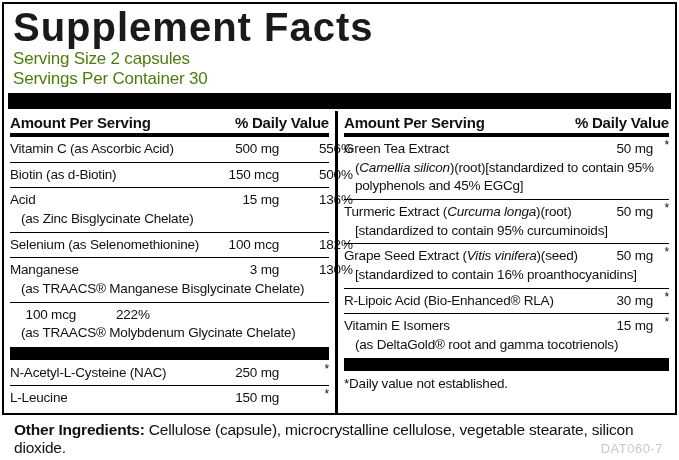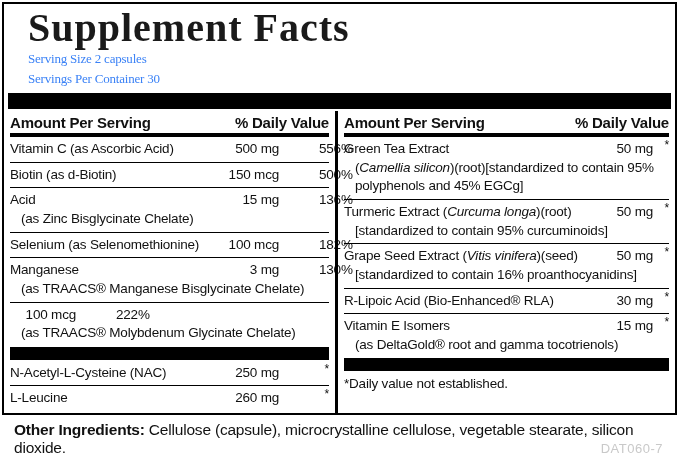--- a/index.html
+++ b/index.html
@@ -1,22 +1,22 @@
 <!DOCTYPE html>
 <html><head>
 <meta charset="utf-8">
 <style>
   * { margin:0; padding:0; box-sizing:border-box; }
   html,body { width:679px; height:460px; background:#fff; overflow:hidden;
     font-family:"Liberation Sans", sans-serif; color:#111; }
   .panel { position:absolute; left:2px; top:2px; width:675px; height:413px;
     border:2.5px solid #000; background:#fff; display:flex; flex-direction:column; }
-  .head-block { padding:2px 8px 0 24px;font-family:Liberation Serif, serif; }
+  .head-block { padding:2px 8px 0 9px; }
   .title { font-size:40px; font-weight:700; letter-spacing:1px; line-height:1.08; color:#1a1a1a; }
-  .serving { font-size:13px; line-height:20px; letter-spacing:-0.2px; color:#3b82f6; }
+  .serving { font-size:17px; line-height:20px; letter-spacing:-0.2px; color:#4d7c0f; }
   .bigbar { height:16px; background:#000; margin:4px 4px 2px 4px; }
   .cols { flex:1; display:flex; min-height:0; }
   .col { display:flex; flex-direction:column; padding:0 6px; }
   .col-left  { width:331px; }
   .col-right { flex:1; }
   .vdivider { width:3px; background:#000; }
   .col-head { display:flex; justify-content:space-between; align-items:flex-end;
     font-weight:700; font-size:15px; letter-spacing:-0.2px; padding:3px 0 2px 0;
     border-bottom:4.5px solid #000; }
   .sec .row { border-bottom:1.5px solid #000; }
@@ -111,21 +111,21 @@
         <div class="row">
           <div class="rline">
             <span class="nm">N-Acetyl-L-Cysteine (NAC)</span>
             <span class="amt">250 mg</span>
             <span class="dv star">*</span>
           </div>
         </div>
         <div class="row">
           <div class="rline">
             <span class="nm">L-Leucine</span>
-            <span class="amt">260 mg</span>
+            <span class="amt">150 mg</span>
             <span class="dv star">*</span>
           </div>
         </div>
       </div>
     </div>
 
     <div class="vdivider"></div>
 
     <div class="col col-right">
       <div class="col-head">

